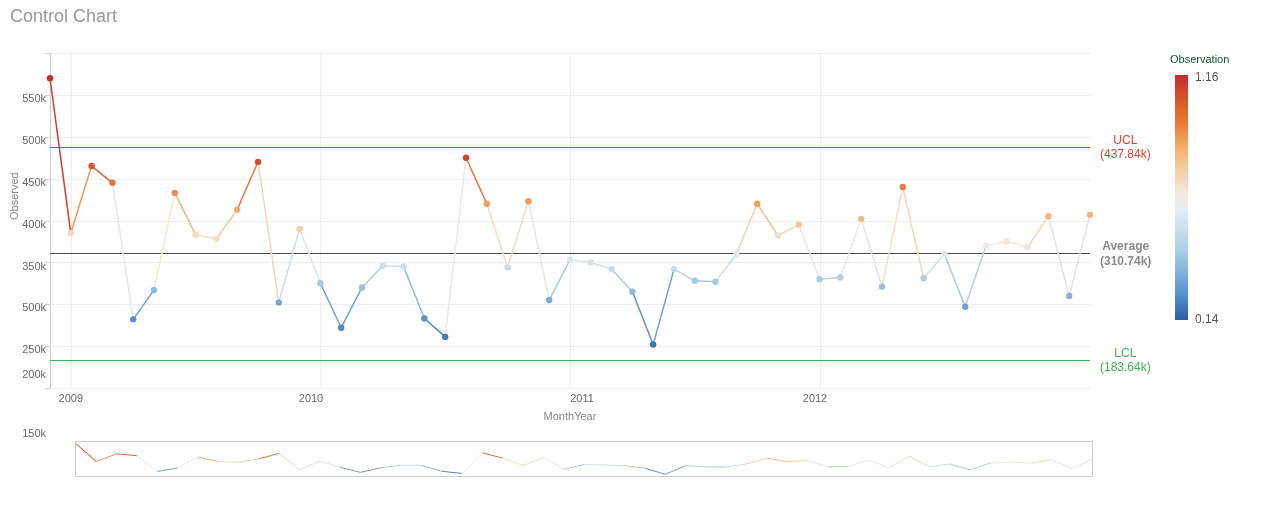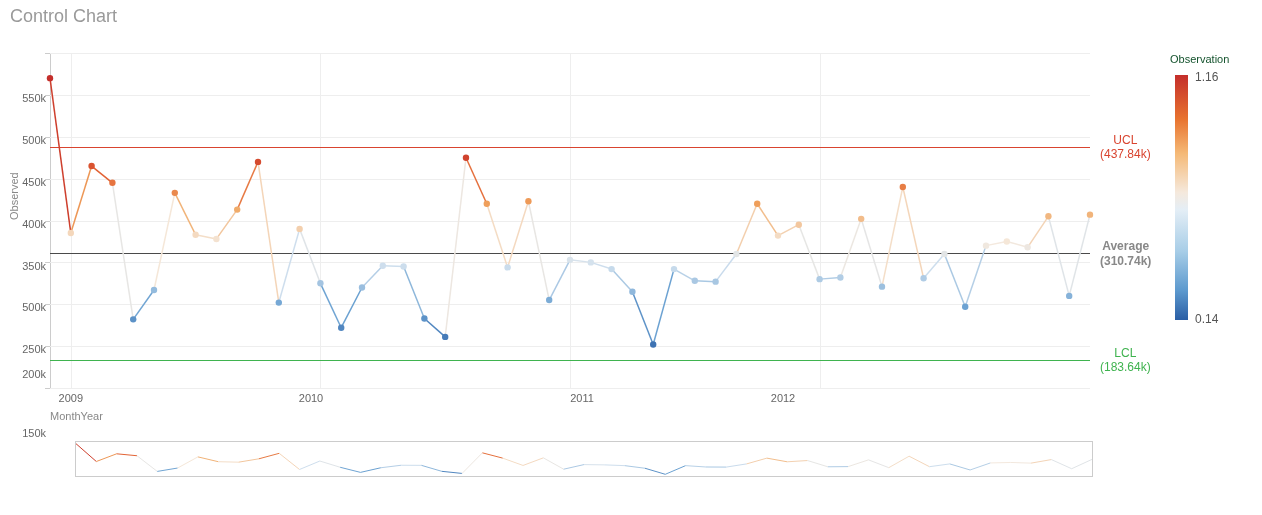--- a/index.html
+++ b/index.html
@@ -17,21 +17,21 @@
   .ref-line.ucl{border-top:1.5px solid #d9442f;}
   .ref-line.avg{border-top:1.5px solid #4a4a4a;}
   .ref-line.lcl{border-top:1.5px solid #3fb34f;}
   .ref-label{position:absolute;left:1100px;font-size:12px;line-height:1.2;transform:translateY(-50%);}
   .ref-label .top{display:block;text-align:center;}
   .ref-label .bot{display:block;}
   .ref-label.ucl{color:#d9442f;}
   .ref-label.avg{color:#888;font-weight:bold;}
   .ref-label.lcl{color:#3fb34f;}
   svg.series{position:absolute;left:0;top:0;width:100%;height:100%;overflow:visible;pointer-events:none;}
-  .x-label{position:absolute;left:50px;width:1040px;top:410px;font-size:11px;color:#888;}
+  .x-label{position:absolute;left:50px;width:1040px;text-align:center;top:410px;font-size:11px;color:#888;}
   .mini-chart{position:absolute;left:75px;top:441px;width:1018px;height:36px;border:1px solid #ccc;box-sizing:border-box;}
   svg.mini-series{position:absolute;left:0;top:0;width:100%;height:100%;overflow:visible;}
   .legend-title{position:absolute;left:1170px;top:53px;font-size:11px;color:#14532d;}
   .legend-grad{position:absolute;left:1175px;top:75px;width:13px;height:245px;}
   .legend-top{position:absolute;left:1195px;top:70px;font-size:12px;color:#555;}
   .legend-bot{position:absolute;left:1195px;top:312px;font-size:12px;color:#555;}
 </style>
 </head>
 <body>
 <div class="wrap">
@@ -184,21 +184,21 @@
         <circle cx="977.5999999999999" cy="194.3" r="3.2" fill="rgb(237,231,225)" stroke="#fff" stroke-width="0"></circle>
         <circle cx="998.4" cy="163.31250000000003" r="3.2" fill="rgb(241,183,129)" stroke="#fff" stroke-width="0"></circle>
         <circle cx="1019.1999999999999" cy="242.875" r="3.2" fill="rgb(134,178,217)" stroke="#fff" stroke-width="0"></circle>
         <circle cx="1040" cy="161.63750000000002" r="3.2" fill="rgb(241,180,123)" stroke="#fff" stroke-width="0"></circle>
       </svg>
 
   <div id="x-ticks-container">
         <div class="x-tick" style="left: 20.8px;">2009</div>
         <div class="x-tick" style="left: 261px;">2010</div>
         <div class="x-tick" style="left: 520px; margin-left: 12px;">2011</div>
-        <div class="x-tick" style="left: 733px;">2012</div>
+        <div class="x-tick" style="left: 765px;">2012</div>
       </div>
 </div>
 
 <div class="ref-label ucl" id="lbl-ucl" style="top: 146.934px;">
   <span class="top">UCL</span>
   <span class="bot">(437.84k)</span>
 </div>
 <div class="ref-label avg" id="lbl-avg" style="top: 253.38px;">
   <span class="top">Average</span>
   <span class="bot">(310.74k)</span>

